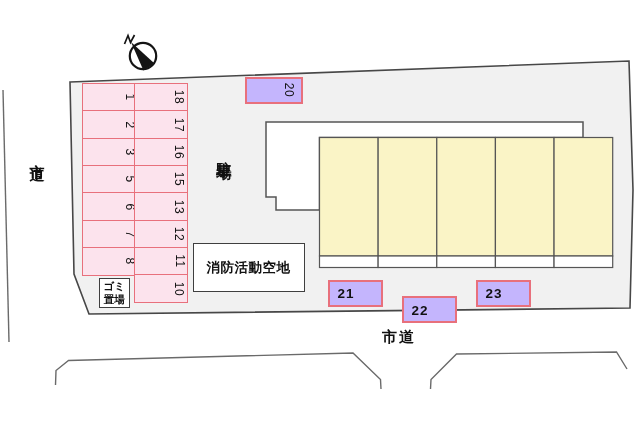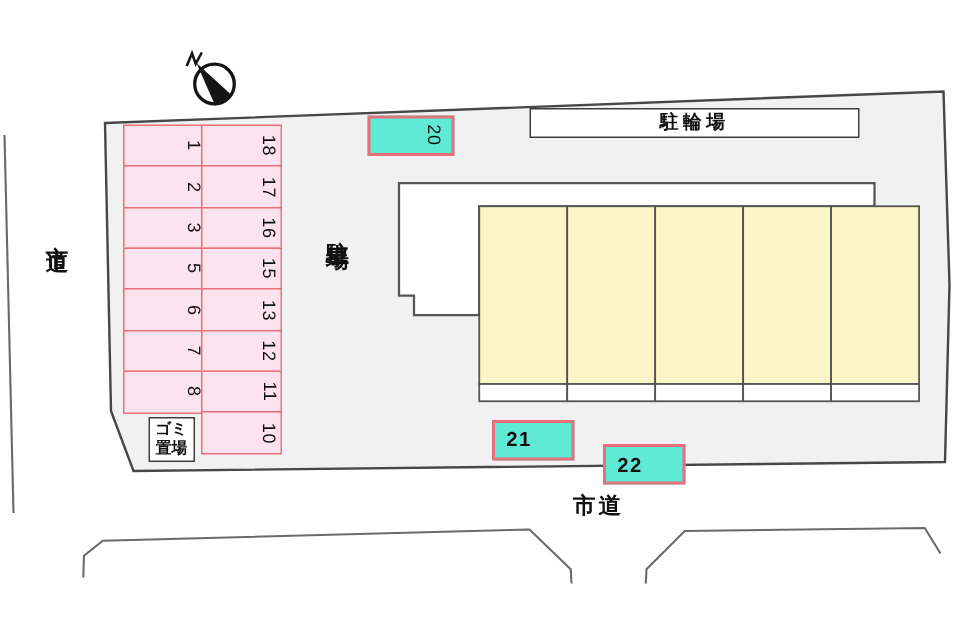--- a/index.html
+++ b/index.html
@@ -1,21 +1,21 @@
 <!DOCTYPE html>
 <html><head>
 <meta charset="utf-8">
 <style>
   html,body{margin:0;padding:0;background:#fff;}
   .stage{position:relative;width:640px;height:427px;background:#ffffff;overflow:hidden;
          font-family:"Liberation Sans","DejaVu Sans",sans-serif;color:#111;}
   svg.layer{position:absolute;left:0;top:0;width:640px;height:427px;}
   .box{position:absolute;box-sizing:border-box;}
   .pcell{background:#fce3ed;border:1.6px solid #e8707c;}
-  .pspace{background:#5eead4;border:2px solid #e8707c;text-decoration:underline;}
+  .pspace{background:#c4b5fd;border:2px solid #e8707c;text-decoration:underline;}
   .wbox{background:#ffffff;border:1.6px solid #3f3f3f;}
   .vnum{position:absolute;right:1px;top:50%;transform:translate(0,-50%) rotate(90deg);
         font-size:12px;font-weight:500;letter-spacing:0.5px;white-space:nowrap;}
   .vnum20{right:5px;}
   .hnum{position:absolute;left:8px;top:50%;transform:translateY(-50%);
         font-size:13.5px;font-weight:600;letter-spacing:1px;}
   .vlabel{position:absolute;writing-mode:vertical-rl;text-orientation:upright;
           font-weight:bold;white-space:nowrap;}
   .road-left-label{left:27px;top:151px;font-size:15px;letter-spacing:4px;}
   .parking-lot-label{left:214px;top:149px;font-size:15px;letter-spacing:2px;}
@@ -116,23 +116,26 @@
   <div class="box pspace" style="left:245px;top:77px;width:58px;height:26.5px">
     <span class="vnum vnum20">20</span>
   </div>
 
   <div class="box pspace" style="left:327.5px;top:279.5px;width:55px;height:27.3px">
       <span class="hnum">21</span>
     </div>
   <div class="box pspace" style="left:401.5px;top:296px;width:55.5px;height:27.3px">
       <span class="hnum">22</span>
     </div>
+  <div class="box pspace" style="left:475.5px;top:279.5px;width:55px;height:27.3px">
+      <span class="hnum">23</span>
+    </div>
 
-  <div class="box wbox bicycle-box">
-    <span>駐輪場</span>
+  <div class="box wbox fire-box">
+    <span>消防活動空地</span>
   </div>
   <div class="box wbox garbage-box">
     <span>ゴミ</span>
     <span>置場</span>
   </div>
 
   <div class="vlabel road-left-label">市道</div>
   <div class="vlabel parking-lot-label">駐車場</div>
   <div class="road-bottom-label">市道</div>
 

